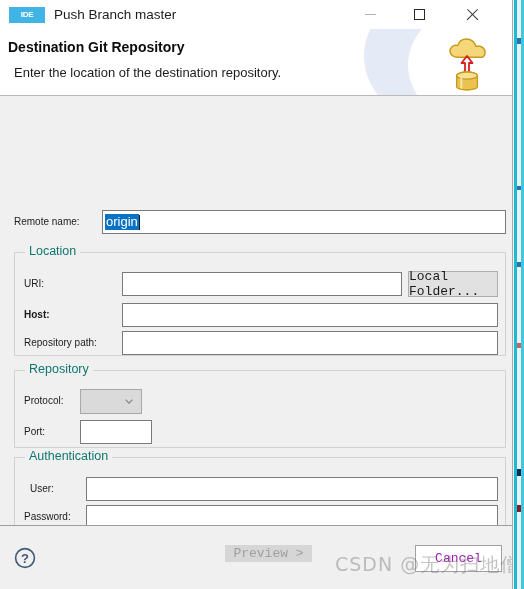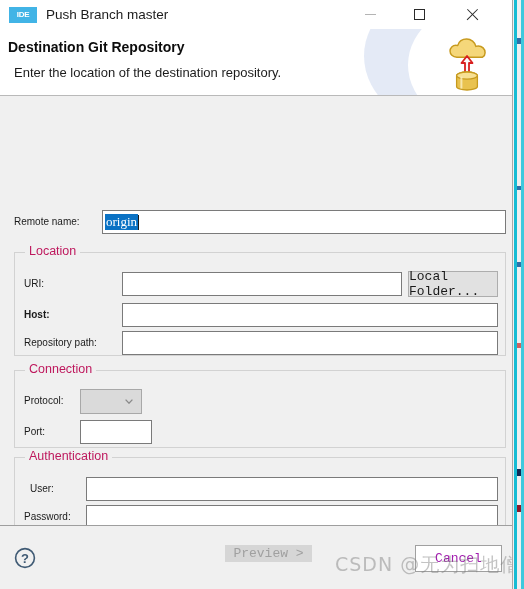--- a/index.html
+++ b/index.html
@@ -64,21 +64,21 @@
 
   
   #titlebar {
     height: 29px;
     background: #ffffff;
     display: flex;
     align-items: center;
     position: relative;
   }
   #app-icon {
-    width: 28px;
+    width: 36px;
     height: 16px;
     margin-left: 9px;
     background: #41b4e6;
     color: #ffffff;
     font-size: 8px;
     font-weight: bold;
     font-family: "Liberation Sans", sans-serif;
     display: flex;
     align-items: center;
     justify-content: center;
@@ -189,21 +189,21 @@
   .row-label {
     position: absolute;
     font-size: 10px;
     color: #1a1a1a;
   }
   .txt {
     position: absolute;
     box-sizing: border-box;
     background: #ffffff;
     border: 1px solid #7a7a7a;
-    font-family: Liberation Serif, serif;
+    font-family: Liberation Sans, sans-serif;
     font-size: 13px;
     color: #1a1a1a;
     padding: 0 2px;
     outline: none;
     line-height: 1;
   }
   #remote-name-field {
     left: 102px;
     top: 114px;
     width: 404px;
@@ -229,21 +229,21 @@
   
   .group {
     position: absolute;
     box-sizing: border-box;
     border: 1px solid #d2d2d2;
     background: transparent;
   }
   .group-title {
     position: absolute;
     font-size: 12.5px;
-    color: #be185d;
+    color: #0f766e;
     background: #f0f0f0;
     padding: 0 4px;
     top: -9px;
     left: 10px;
   }
 
   
   .btn {
     position: absolute;
     box-sizing: border-box;
@@ -398,21 +398,21 @@
     <input class="txt" style="left: 122px; top: 176px; width: 280px; height: 24px;" value="">
     <div class="btn btn-normal" style="left:408px; top:175px; width:90px; height:26px;">Local Folder...</div>
 
     <div class="row-label" style="left:24px; top:213px;font-weight:bold;">Host:</div>
     <input class="txt" style="left: 122px; top: 207px; width: 376px; height: 24px;" value="">
 
     <div class="row-label" style="left:24px; top:241px;">Repository path:</div>
     <input class="txt" style="left: 122px; top: 235px; width: 376px; height: 24px;" value="">
 
     <div class="group" style="left:14px; top:274px; width:492px; height:78px;">
-      <div class="group-title">Connection</div>
+      <div class="group-title">Repository</div>
     </div>
     <div class="row-label" style="left:24px; top:299px;">Protocol:</div>
     <div id="protocol-combo">
       <svg class="arrow" viewBox="0 0 8 5">
         <path d="M0.6 0.6 L4 4.2 L7.4 0.6" fill="none" stroke="#8a8a8a" stroke-width="1.3"></path>
       </svg>
       <span></span>
     </div>
 
     <div class="row-label" style="left:24px; top:330px;">Port:</div>

